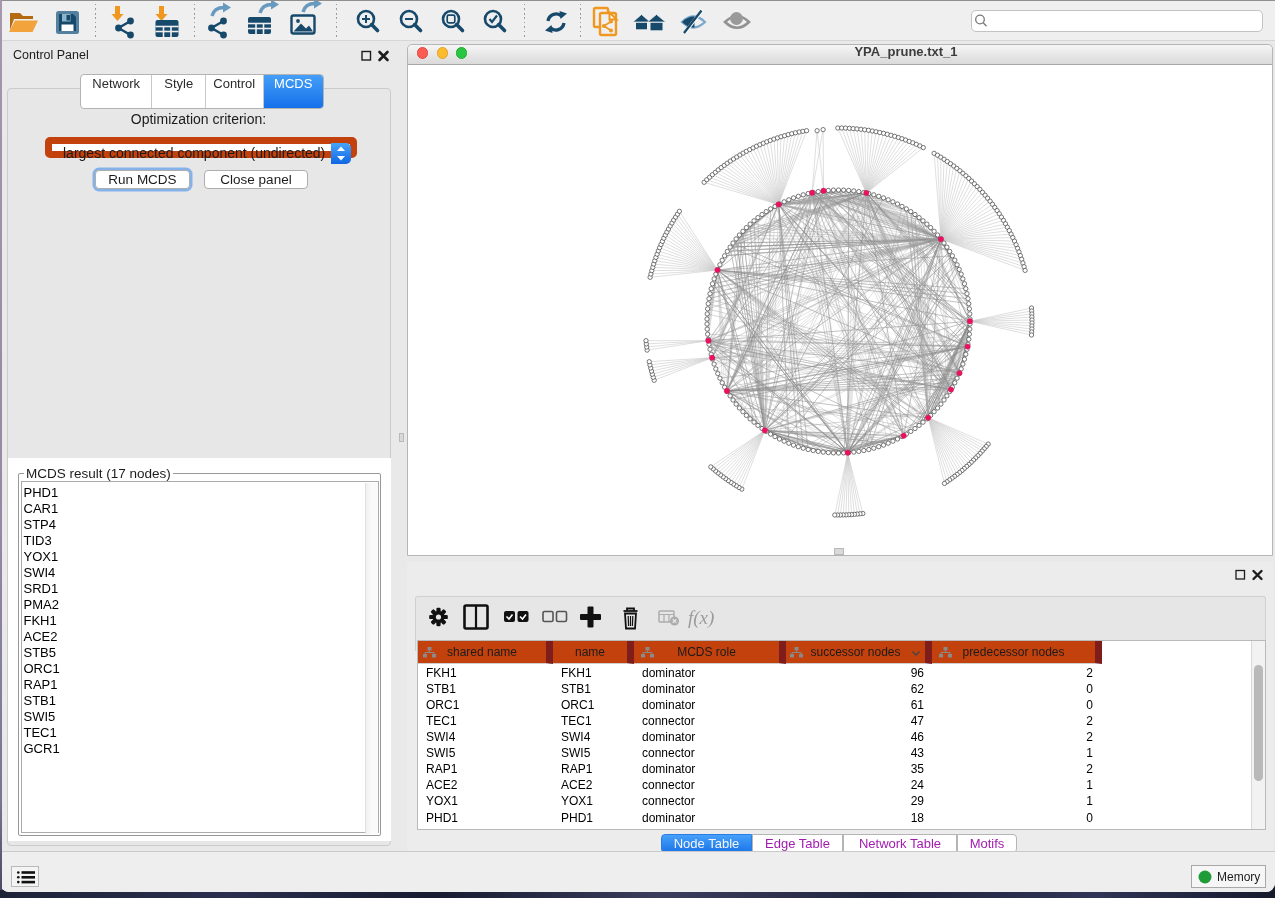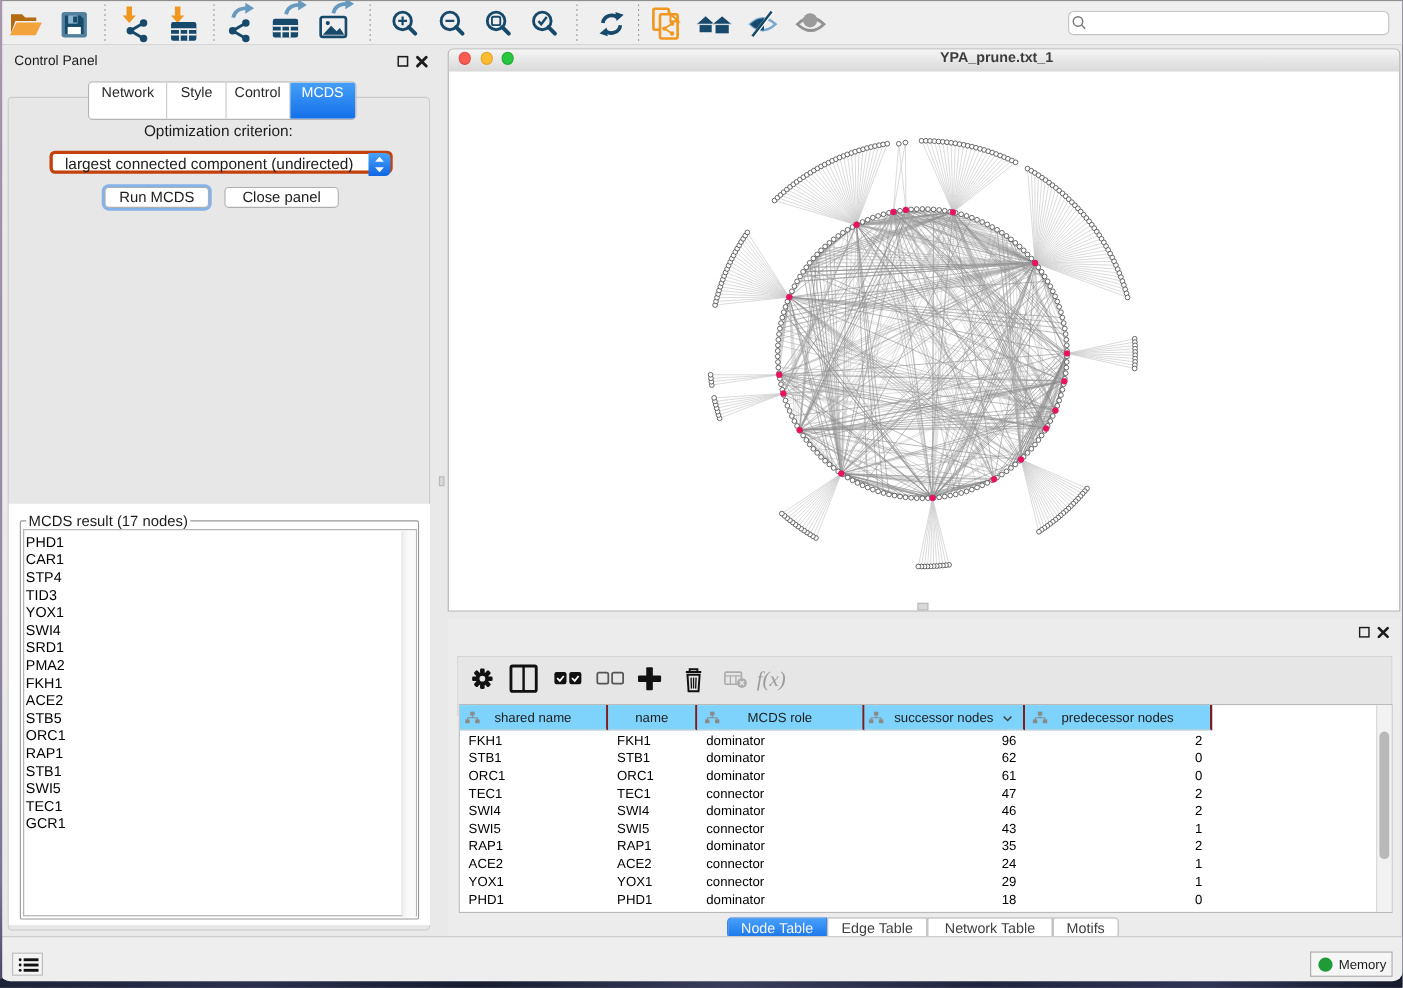--- a/index.html
+++ b/index.html
@@ -27,21 +27,21 @@
   background:#e7e7e7; border:1px solid #cbcbcb; border-radius:4px; }
 #tabs { position:absolute; left:80px; top:32px; width:244px; height:35px;
   display:flex; background:#fff; border:1px solid #b3b3b3; border-radius:4px; overflow:hidden; }
 .tab { font-size:13px; color:#2a2a2a; text-align:center; line-height:17px;
   border-right:1px solid #c8c8c8; }
 .tab:last-child { border-right:none; }
 #tab-mcds { background:linear-gradient(#459ff8,#1470ea); color:#fff; }
 #opt-label { position:absolute; left:0; top:69px; width:397px; text-align:center;
   font-size:14px; color:#1c1c1c; }
 #dropdown { position:absolute; left:45px; top:95px; width:312px; height:21px;
-  background:#fff; border:3px solid #c2410c; border-radius:5px; font-size:14px;
+  background:#fff; border:7px solid #c2410c; border-radius:5px; font-size:14px;
   color:#1c1c1c; line-height:19px; padding-left:11px; }
 #dd-btn { position:absolute; right:-1px; top:-1px; width:20px; height:21px;
   border-radius:0 5px 5px 0; background:linear-gradient(#48a4fd,#0f66e2); }
 .btn { position:absolute; top:128px; height:19px; background:#fff;
   border:1px solid #aeaeae; border-radius:4px; font-size:13.5px; color:#1c1c1c;
   text-align:center; line-height:17px; }
 #btn-run { left:95px; width:95px; box-shadow:0 0 0 2.5px rgba(110,165,235,0.8); }
 #btn-close { left:204px; width:104px; }
 
 #cp-white { position:absolute; left:8px; top:416px; width:383px; height:383px; background:#fff; }
@@ -72,30 +72,30 @@
 .tl { position:absolute; top:2px; width:11.5px; height:11.5px; border-radius:50%; }
 #graphbox { position:absolute; left:-1px; top:19px; width:863.5px; height:490px; overflow:hidden; }
 
 
 #tpanel { position:absolute; left:407px; top:562px; width:865.5px; height:289px; background:#ececec; }
 #tp-title { position:absolute; left:13px; top:5px; font-size:12px; color:#1c1c1c;margin-top:47px; }
 #tp-toolbar { position:absolute; left:7.5px; top:34px; width:851px; height:55px;
   background:#e6e6e6; border:1px solid #d0d0d0; border-radius:3px 3px 0 0; border-bottom:none; }
 #tbl { position:absolute; left:10px; top:78px; width:849px; height:190px;
   background:#fff; border:1px solid #b9b9b9; font-size:12px; }
-.th { position:absolute; top:0; height:23px; background:#7dd3fc;
-  border-right:2px solid #7f1d1d; border-bottom:1px solid #cfcfcf;
+.th { position:absolute; top:0; height:23px; background:#c2410c;
+  border-right:7px solid #7f1d1d; border-bottom:1px solid #cfcfcf;
   font-size:12px; color:#1c1c1c; text-align:center; line-height:22px; }
 .row { position:absolute; height:16px; line-height:16px; color:#000; }
 #tbl-scroll { position:absolute; right:0; top:0; width:14px; height:188px;
   background:#f2f2f2; border-left:1px solid #d8d8d8; }
 #tbl-thumb { position:absolute; left:2px; top:24px; width:9px; height:116px;
   background:#b9b9b9; border-radius:5px; }
 .btab { position:absolute; top:272px; height:19px; background:#fff;
-  border:1px solid #b5b5b5; font-size:13px; color:#404040; text-align:center;
+  border:1px solid #b5b5b5; font-size:13px; color:#a21caf; text-align:center;
   line-height:17px; }
 
 
 #statusbar { position:absolute; left:0; top:851px; width:1275px; height:41px;
   background:#eeeeee; border-top:1px solid #c9c9c9; }
 #sb-listbtn { position:absolute; left:11px; top:14px; width:28px; height:21px;
   background:#f4f4f4; border:1px solid #b9b9b9; }
 #sb-mem { position:absolute; right:9.5px; top:13px; width:75px; height:23px;
   background:#f6f6f6; border:1px solid #a8a8a8; font-size:12px; color:#1c1c1c; }
 </style>

